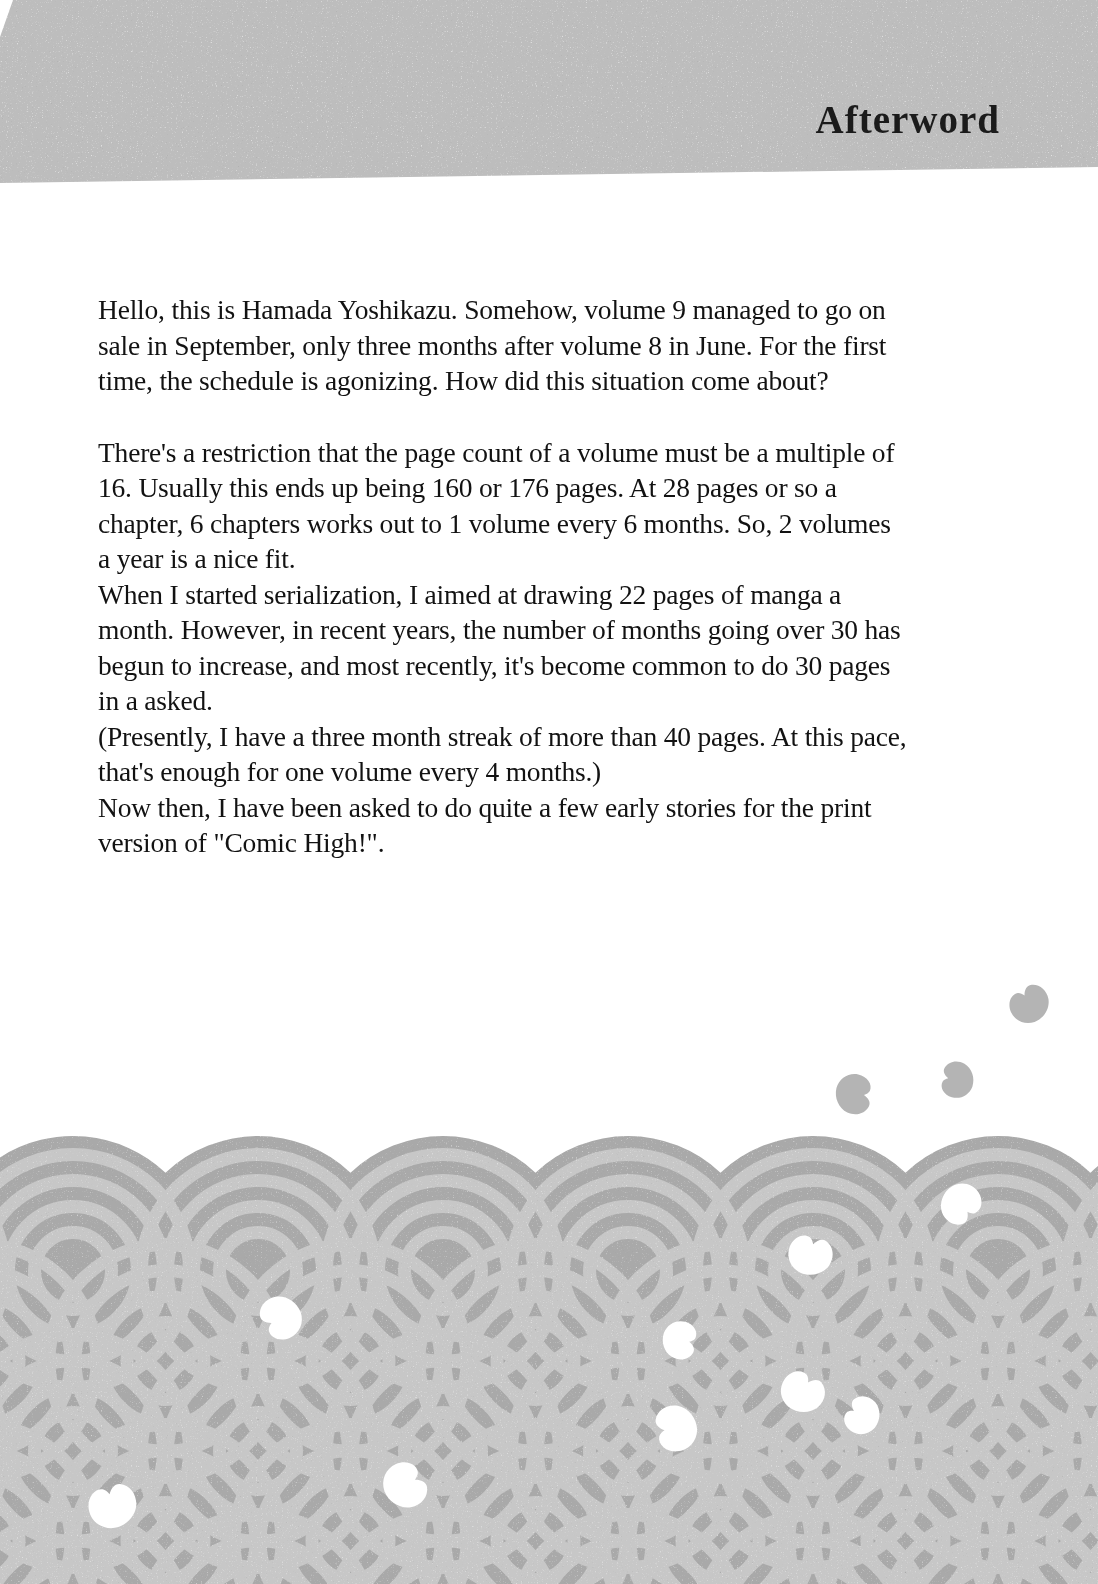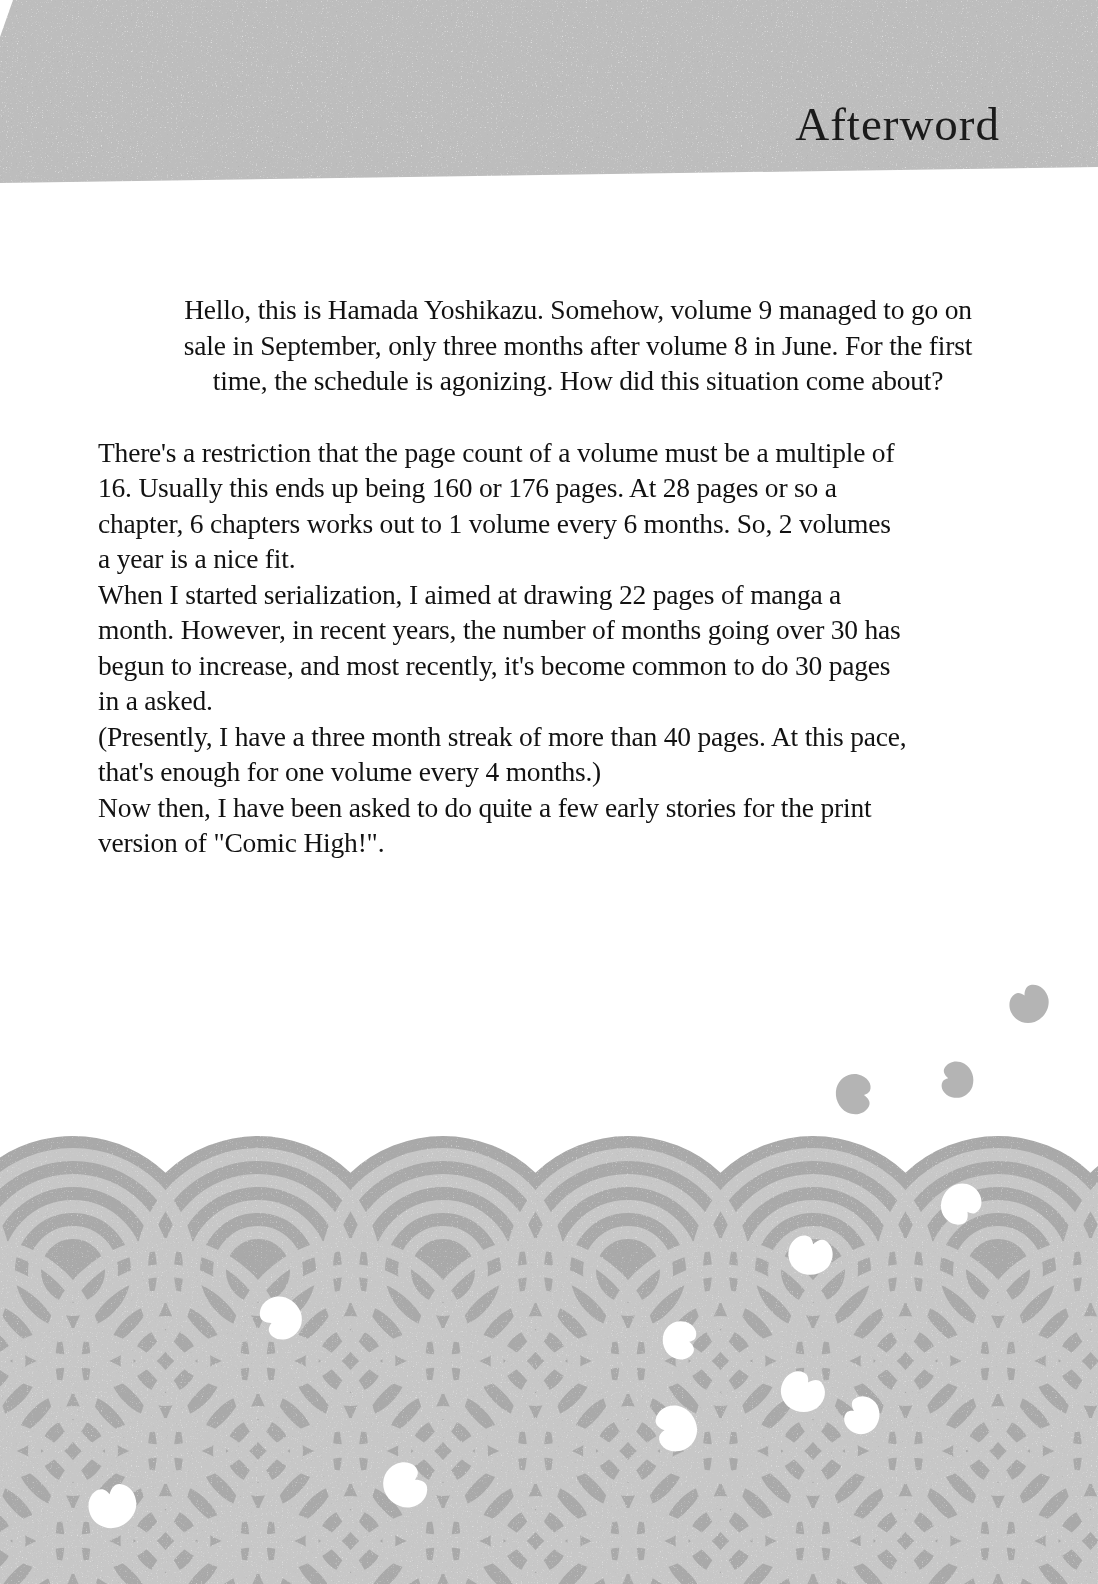--- a/index.html
+++ b/index.html
@@ -16,38 +16,38 @@
     left: 0; top: 0;
     width: 1098px; height: 1584px;
     display: block;
   }
   .header-title {
     position: absolute;
     top: 99px;
     right: 98px;
     margin: 0;
     font-family: "Liberation Serif", "DejaVu Serif", serif;
-    font-size: 47px;
-    font-weight: normal;
+    font-size: 39px;
+    font-weight: bold;
     line-height: 1.1;
     letter-spacing: 1px;
     color: #1b1b1b;
   }
   .body-text {
     position: absolute;
     left: 98px;
     top: 292px;
     width: 960px;
     font-size: 27.5px;
     line-height: 35.5px;
     letter-spacing: -0.2px;
     color: #121212;
   }
   .para { margin: 0; }
-  .para.gap { margin-bottom: 36px; text-align: center; }
+  .para.gap { margin-bottom: 36px; }
   .line { white-space: nowrap; }
 </style>
 </head>
 <body>
 
 <div class="page">
 
   <svg class="decor" viewBox="0 0 1098 1584" width="1098" height="1584" xmlns="http://www.w3.org/2000/svg">
     <defs>
       <clipPath id="bandClip">

